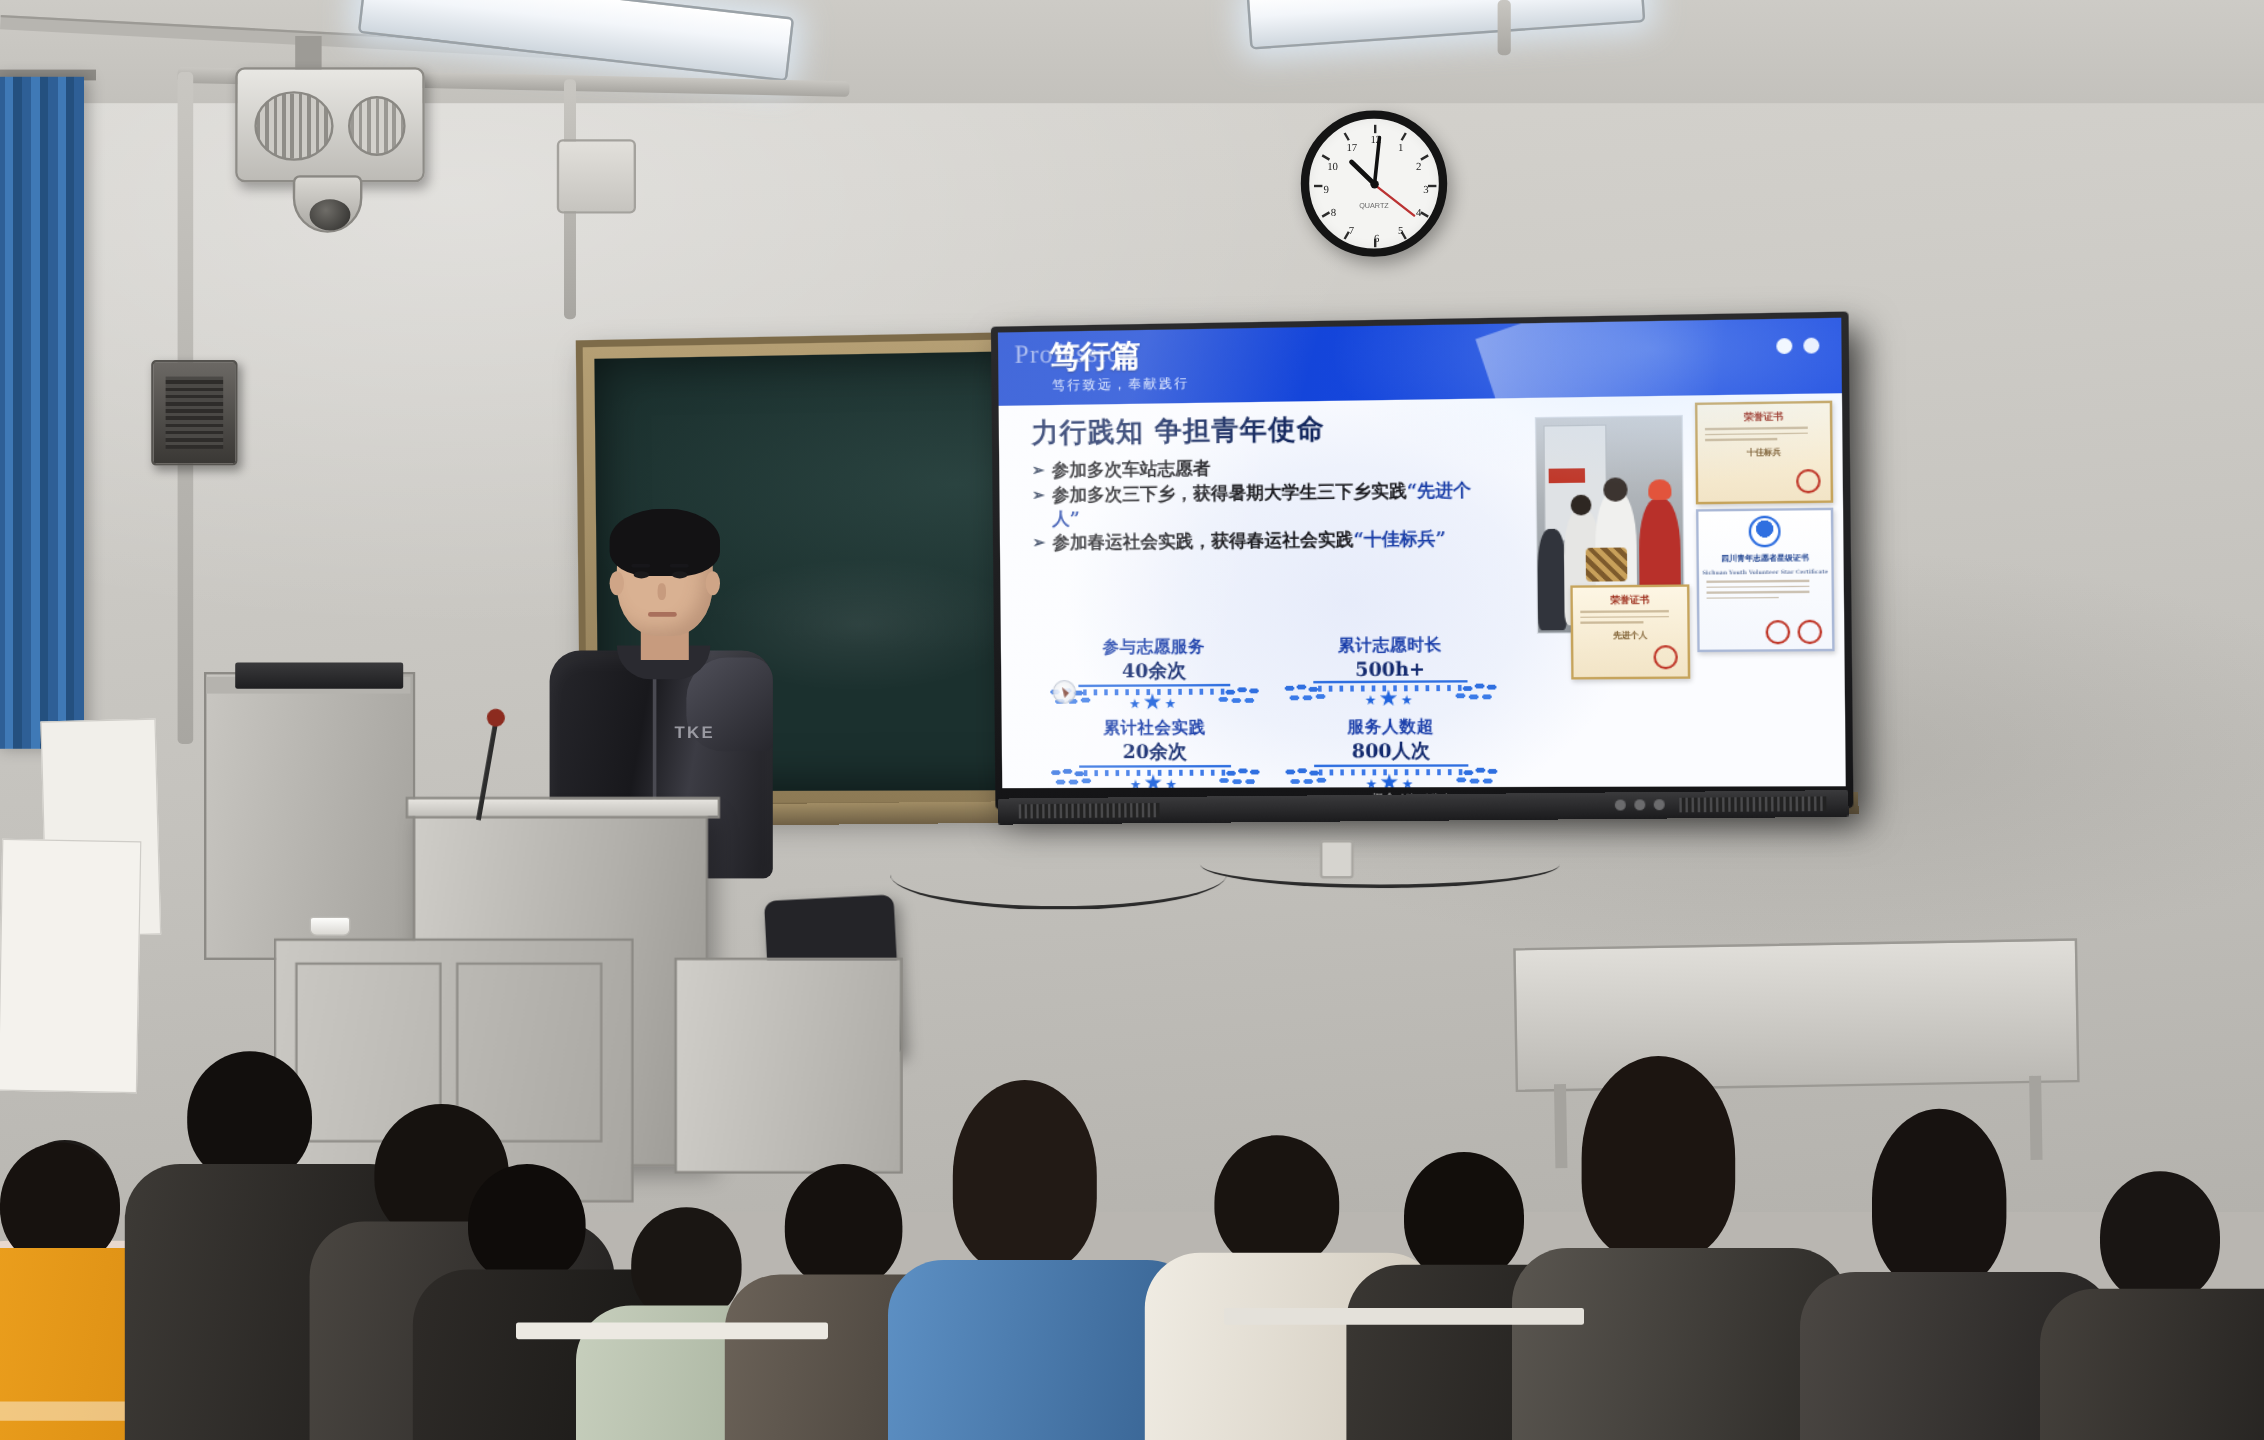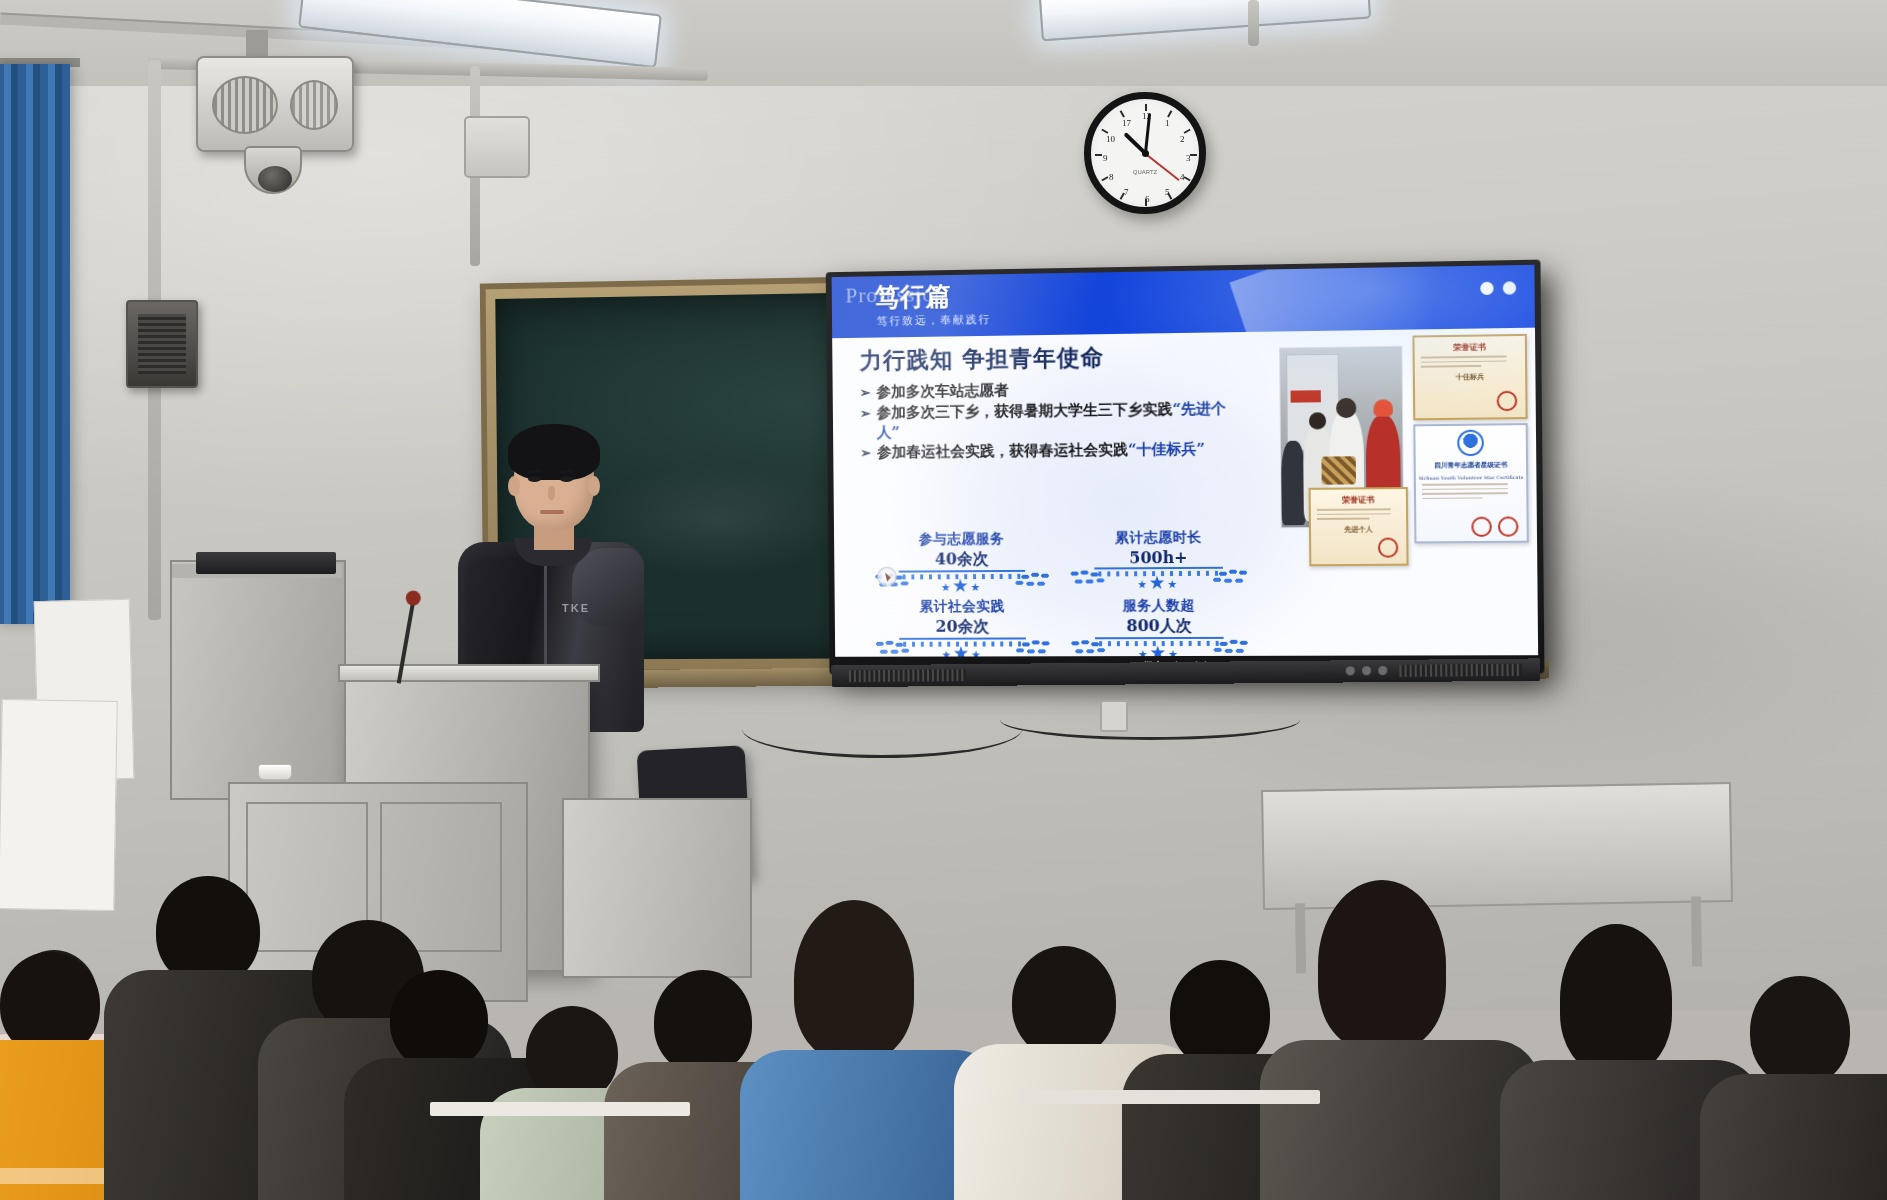--- a/index.html
+++ b/index.html
@@ -442,21 +442,21 @@
     position:absolute; left:6px; top:112px; width:186px; height:190px;
     background:linear-gradient(100deg,#26262b 0%,#18181c 40%,#3c3c44 62%,#1d1d21 100%);
     border-radius:26px 26px 8px 8px;
     box-shadow:inset 0 8px 18px rgba(255,255,255,.05);
   }
   .pres-zip{ position:absolute; left:92px; top:120px; width:3px; height:180px; background:#4a4a52; }
   .pres-collar{
     position:absolute; left:62px; top:108px; width:78px; height:28px;
     background:#2a2a30; border-radius:0 0 40px 40px;
   }
-  .pres-logo{ position:absolute; left:110px; top:172px; font-size:11px; color:#9a9aa2; letter-spacing:2px; font-weight:bold; }
+  .pres-logo{ position:absolute; left:110px; top:172px; font-size:14px; color:#9a9aa2; letter-spacing:2px; font-weight:bold; }
   .pres-shoulder{
     position:absolute; left:120px; top:118px; width:72px; height:78px;
     background:linear-gradient(140deg,#50505a,#26262c); border-radius:34px 18px 6px 30px;
   }
 
   
   .audience{ position:absolute; left:0; bottom:0; width:1887px; height:400px; }
   .stu{ position:absolute; bottom:0; }
   .stu .head{ position:absolute; border-radius:50% 50% 46% 46%; }
   .stu .body{ position:absolute; border-radius:46px 46px 0 0; }

